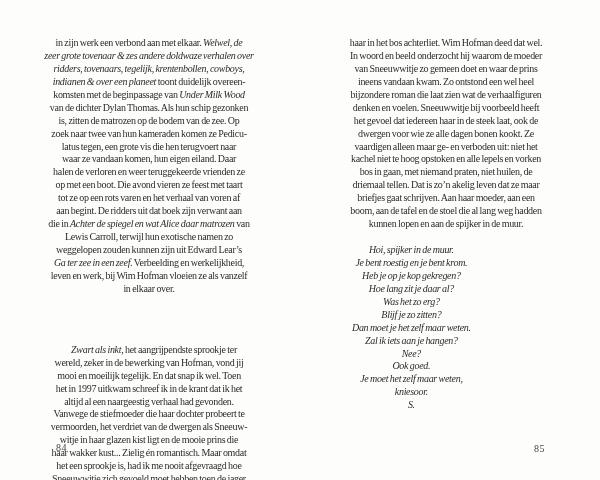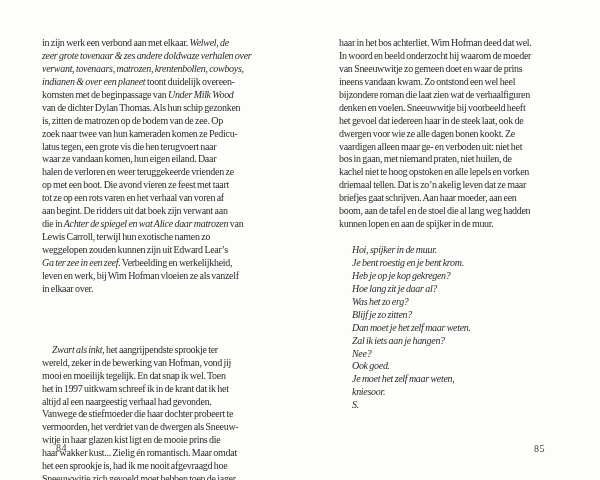--- a/index.html
+++ b/index.html
@@ -7,20 +7,21 @@
     width: 600px; height: 480px;
     background: #fdfdfb;
     font-family: "Liberation Serif", "DejaVu Serif", serif;
     color: #2b2b2b;
     overflow: hidden;
   }
   .spread {
     position: relative;
     width: 600px; height: 480px;
     background: #fdfdfb;
+    text-align: center;
   }
   .textblock {
     position: absolute;
     top: 37px;
     width: 214px;
     font-size: 10px;
     line-height: 12.95px;
     letter-spacing: -0.3px;
     word-spacing: -0.6px;
   }
@@ -48,21 +49,21 @@
   i { font-style: italic; }
 </style>
 </head>
 <body>
 
 <div class="spread">
 
   <div class="textblock textblock-left" id="left-lines">
       <div class="line"><span>in zijn werk een verbond aan met elkaar. </span><i>Welwel, de</i></div>
       <div class="line"><i>zeer grote tovenaar &amp; zes andere doldwaze verhalen over</i></div>
-      <div class="line"><i>verwant, tovenaars, matrozen, krentenbollen, cowboys,</i></div>
+      <div class="line"><i>ridders, tovenaars, tegelijk, krentenbollen, cowboys,</i></div>
       <div class="line"><i>indianen &amp; over een planeet</i><span> toont duidelijk overeen-</span></div>
       <div class="line"><span>komsten met de beginpassage van </span><i>Under Milk Wood</i></div>
       <div class="line"><span>van de dichter Dylan Thomas. Als hun schip gezonken</span></div>
       <div class="line"><span>is, zitten de matrozen op de bodem van de zee. Op</span></div>
       <div class="line"><span>zoek naar twee van hun kameraden komen ze Pedicu-</span></div>
       <div class="line"><span>latus tegen, een grote vis die hen terugvoert naar</span></div>
       <div class="line"><span>waar ze vandaan komen, hun eigen eiland. Daar</span></div>
       <div class="line"><span>halen de verloren en weer teruggekeerde vrienden ze</span></div>
       <div class="line"><span>op met een boot. Die avond vieren ze feest met taart</span></div>
       <div class="line"><span>tot ze op een rots varen en het verhaal van voren af</span></div>
@@ -91,22 +92,22 @@
   <div class="textblock textblock-right" id="right-lines">
       <div class="line"><span>haar in het bos achterliet. Wim Hofman deed dat wel.</span></div>
       <div class="line"><span>In woord en beeld onderzocht hij waarom de moeder</span></div>
       <div class="line"><span>van Sneeuwwitje zo gemeen doet en waar de prins</span></div>
       <div class="line"><span>ineens vandaan kwam. Zo ontstond een wel heel</span></div>
       <div class="line"><span>bijzondere roman die laat zien wat de verhaalfiguren</span></div>
       <div class="line"><span>denken en voelen. Sneeuwwitje bij voorbeeld heeft</span></div>
       <div class="line"><span>het gevoel dat iedereen haar in de steek laat, ook de</span></div>
       <div class="line"><span>dwergen voor wie ze alle dagen bonen kookt. Ze</span></div>
       <div class="line"><span>vaardigen alleen maar ge- en verboden uit: niet het</span></div>
+      <div class="line"><span>kachel niet te hoog opstoken en alle lepels en vorken</span></div>
       <div class="line"><span>bos in gaan, met niemand praten, niet huilen, de</span></div>
-      <div class="line"><span>kachel niet te hoog opstoken en alle lepels en vorken</span></div>
       <div class="line"><span>driemaal tellen. Dat is zo’n akelig leven dat ze maar</span></div>
       <div class="line"><span>briefjes gaat schrijven. Aan haar moeder, aan een</span></div>
       <div class="line"><span>boom, aan de tafel en de stoel die al lang weg hadden</span></div>
       <div class="line"><span>kunnen lopen en aan de spijker in de muur.</span></div>
     </div>
 
   <div class="letter-block" id="letter-lines">
       <div class="line"><span>Hoi, spijker in de muur.</span></div>
       <div class="line"><span>Je bent roestig en je bent krom.</span></div>
       <div class="line"><span>Heb je op je kop gekregen?</span></div>

